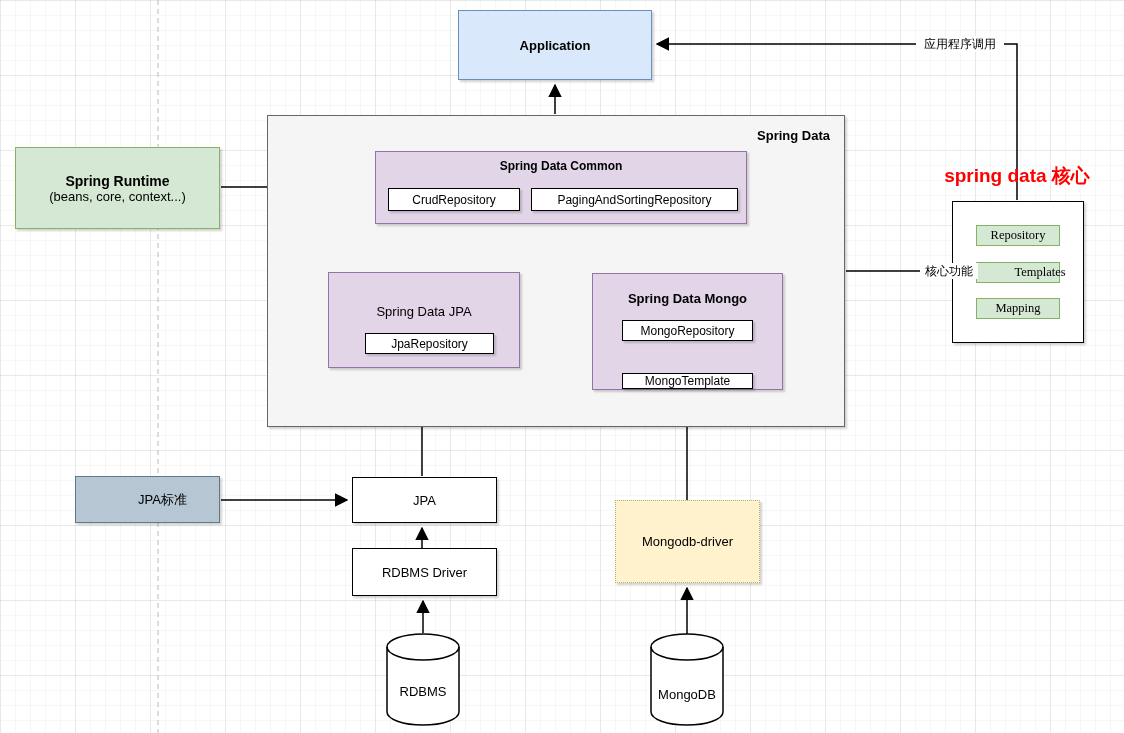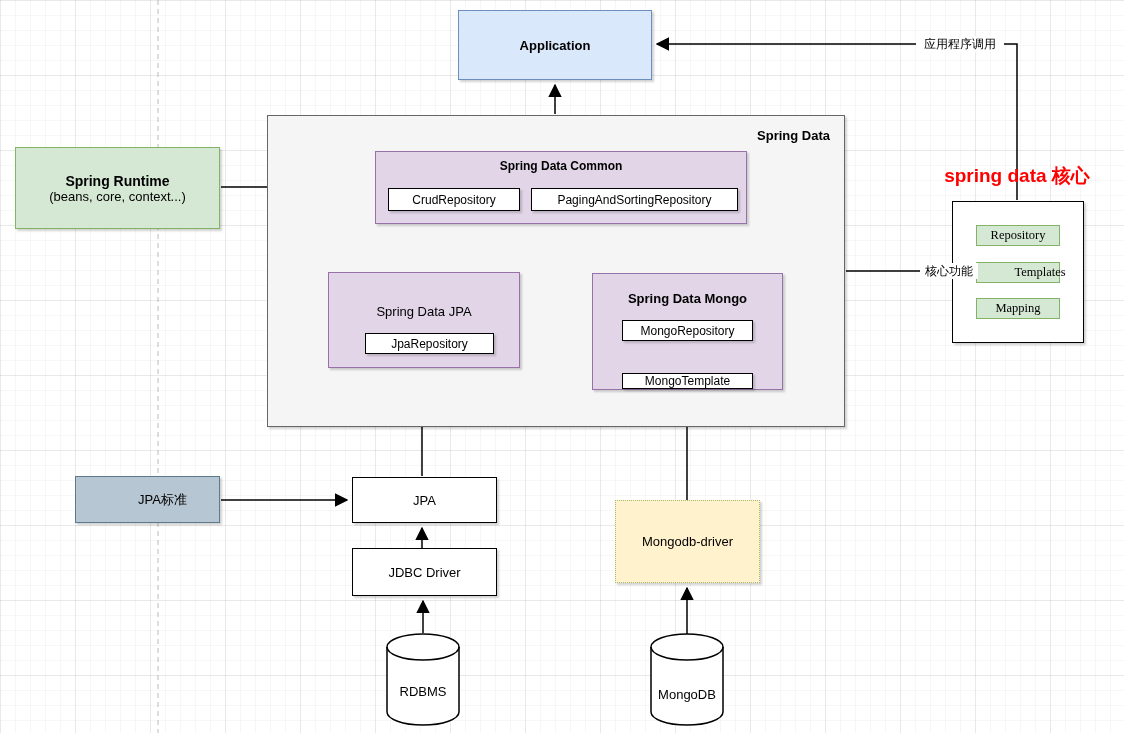--- a/index.html
+++ b/index.html
@@ -147,21 +147,21 @@
     <span>Mapping</span>
   </div>
 
   <div class="n jpastd shadow">
     <span>JPA标准</span>
   </div>
   <div class="n jpabox plain shadow">
     <span>JPA</span>
   </div>
   <div class="n jdbcbox plain shadow">
-    <span>JDBC Driver</span>
+    <span>RDBMS Driver</span>
   </div>
   <div class="n cyl-label rdbms-label">RDBMS</div>
 
   <div class="n mdriver shadow">
     <span>Mongodb-driver</span>
   </div>
   <div class="n cyl-label mongodb-label">MongoDB</div>
 
   <div class="n edge-label lbl-appcall">应用程序调用</div>
   <div class="n edge-label lbl-corefn">核心功能</div>

